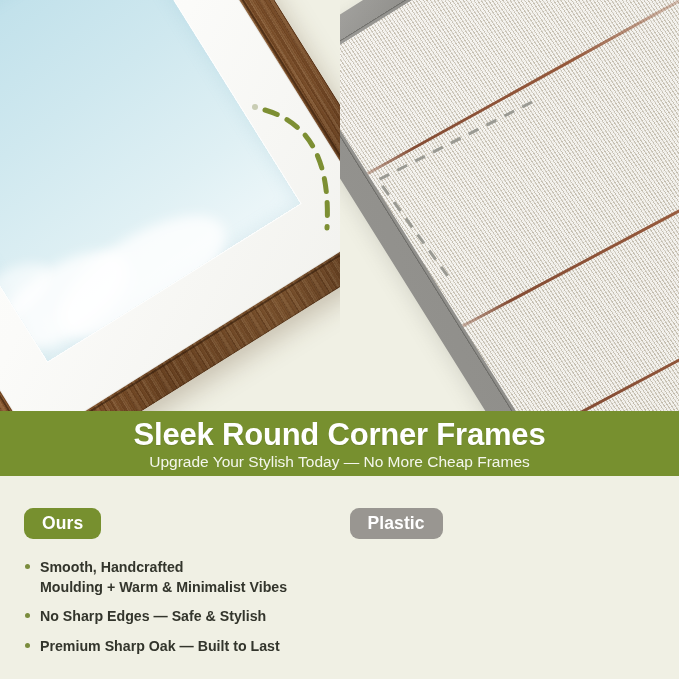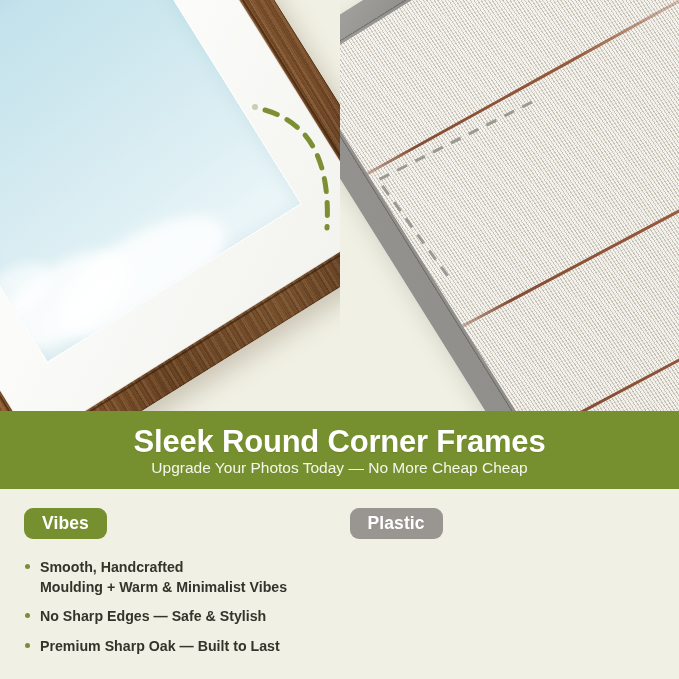--- a/index.html
+++ b/index.html
@@ -170,21 +170,21 @@
     position: absolute;
     left: 356px; top: 96px;
     width: 180px; height: 190px;
     pointer-events: none;
   }
 
   
   .banner {
     position: absolute;
     left: 0; top: 411px;
-    width: 679px; height: 78px;
+    width: 679px; height: 65px;
     background: #77902F;
     display: flex;
     flex-direction: column;
     align-items: center;
     justify-content: center;
     box-sizing: border-box;
     padding-top: 2px;
   }
   .banner-title {
     color: #FFFFFF;
@@ -288,27 +288,27 @@
     </div>
   </div>
 
   <svg class="sharp-guide" viewBox="0 0 180 190">
     <path d="M 176 6 L 22 84 L 96 186" fill="none" stroke="#9a9a93" stroke-width="3" stroke-linecap="butt" stroke-dasharray="11 9"></path>
   </svg>
 </div>
 
 <div class="banner">
   <div class="banner-title">Sleek Round Corner Frames</div>
-  <div class="banner-sub">Upgrade Your Photos Today — No More Cheap Cheap</div>
+  <div class="banner-sub">Upgrade Your Stylish Today — No More Cheap Frames</div>
 </div>
 
 <div class="compare">
 
   <div class="col col-ours">
-    <div class="pill pill-ours">Vibes</div>
+    <div class="pill pill-ours">Ours</div>
     <ul class="bullets list-ours">
       <li>
         <span>Smooth, Handcrafted<br>Moulding + Warm &amp; Minimalist Vibes</span>
       </li>
       <li>
         <span>No Sharp Edges — Safe &amp; Stylish</span>
       </li>
       <li>
         <span>Premium Sharp Oak — Built to Last</span>
       </li>

